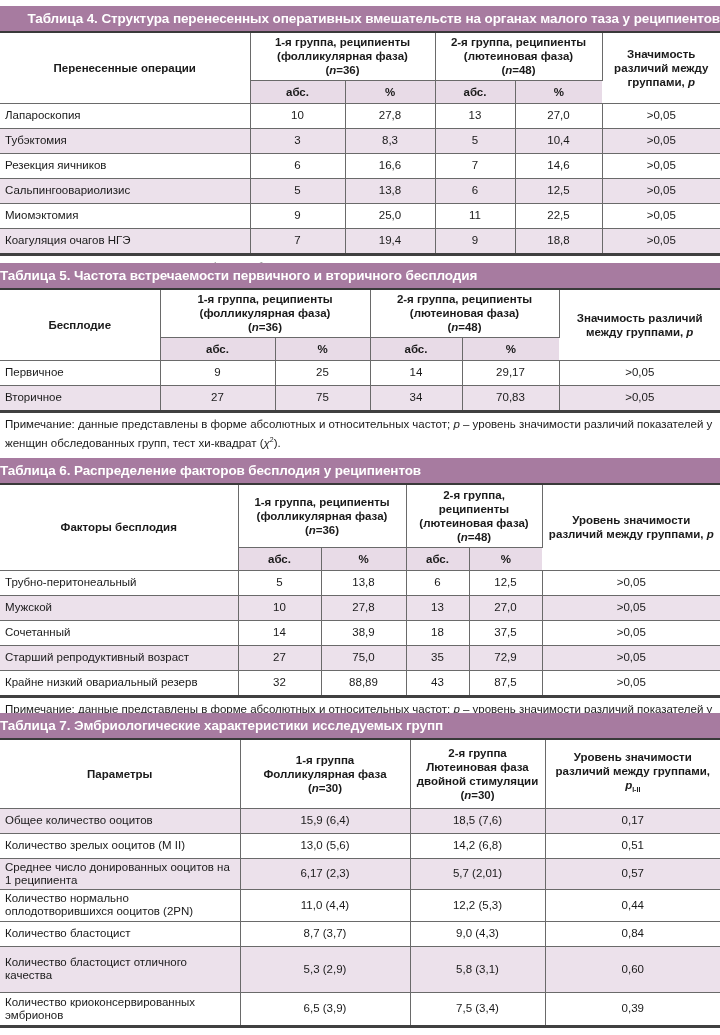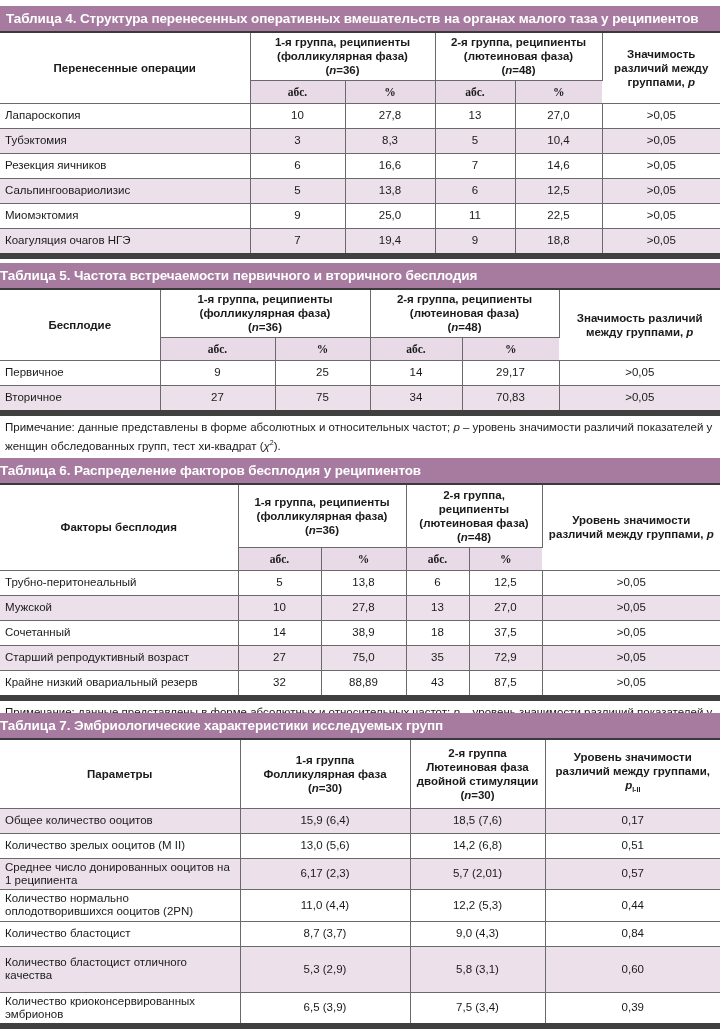--- a/index.html
+++ b/index.html
@@ -1,28 +1,28 @@
 <!DOCTYPE html>
 <html><head>
 <meta charset="utf-8">
 <style>
   html, body { margin: 0; padding: 0; background: #ffffff; }
   body { width: 720px; height: 1035px; overflow: hidden; font-family: "Liberation Sans", sans-serif; color: #1a1a1a; position: relative; }
   .tbl-block { position: absolute; left: 0; width: 720px; }
   .title-bar { background: #a77ba0; color: #ffffff; font-weight: bold; font-size: 13.5px; height: 25px; line-height: 25px; text-align: left; border-bottom: 2px solid #3a3a3a; white-space: nowrap; letter-spacing: -0.1px; }
-  .title-bar.left { text-align: left; padding-left: 6px; }
+  .title-bar.left { text-align: right; padding-left: 6px; }
   table { border-collapse: collapse; width: 720px; table-layout: fixed; font-size: 11.5px; }
   th, td { border-right: 1px solid #6a6a6a; border-bottom: 1px solid #6a6a6a; padding: 0 5px; }
   th:last-child, td:last-child { border-right: none; }
   th { font-weight: bold; text-align: center; line-height: 14px; background: #ffffff; }
-  th.sub { background: #e8dbe7; height: 22px; font-family: Liberation Serif, serif; }
+  th.sub { background: #e8dbe7; height: 22px; }
   td { text-align: center; height: 24px; line-height: 13px; }
   td.first { text-align: left; }
   tr.shade td { background: #ece1eb; }
-  tbody tr:last-child td { border-bottom: 6px solid #404040; }
+  tbody tr:last-child td { border-bottom: 3px solid #404040; }
   thead tr:last-child th { border-bottom: 1px solid #6a6a6a; }
   .note { font-size: 11.5px; line-height: 15px; padding: 4px 5px 0 5px; }
   i { font-style: italic; }
   sup { font-size: 7px; }
   sub { font-size: 7px; }
 </style>
 </head>
 <body>
 
 <div class="tbl-block" style="top:6px;">

